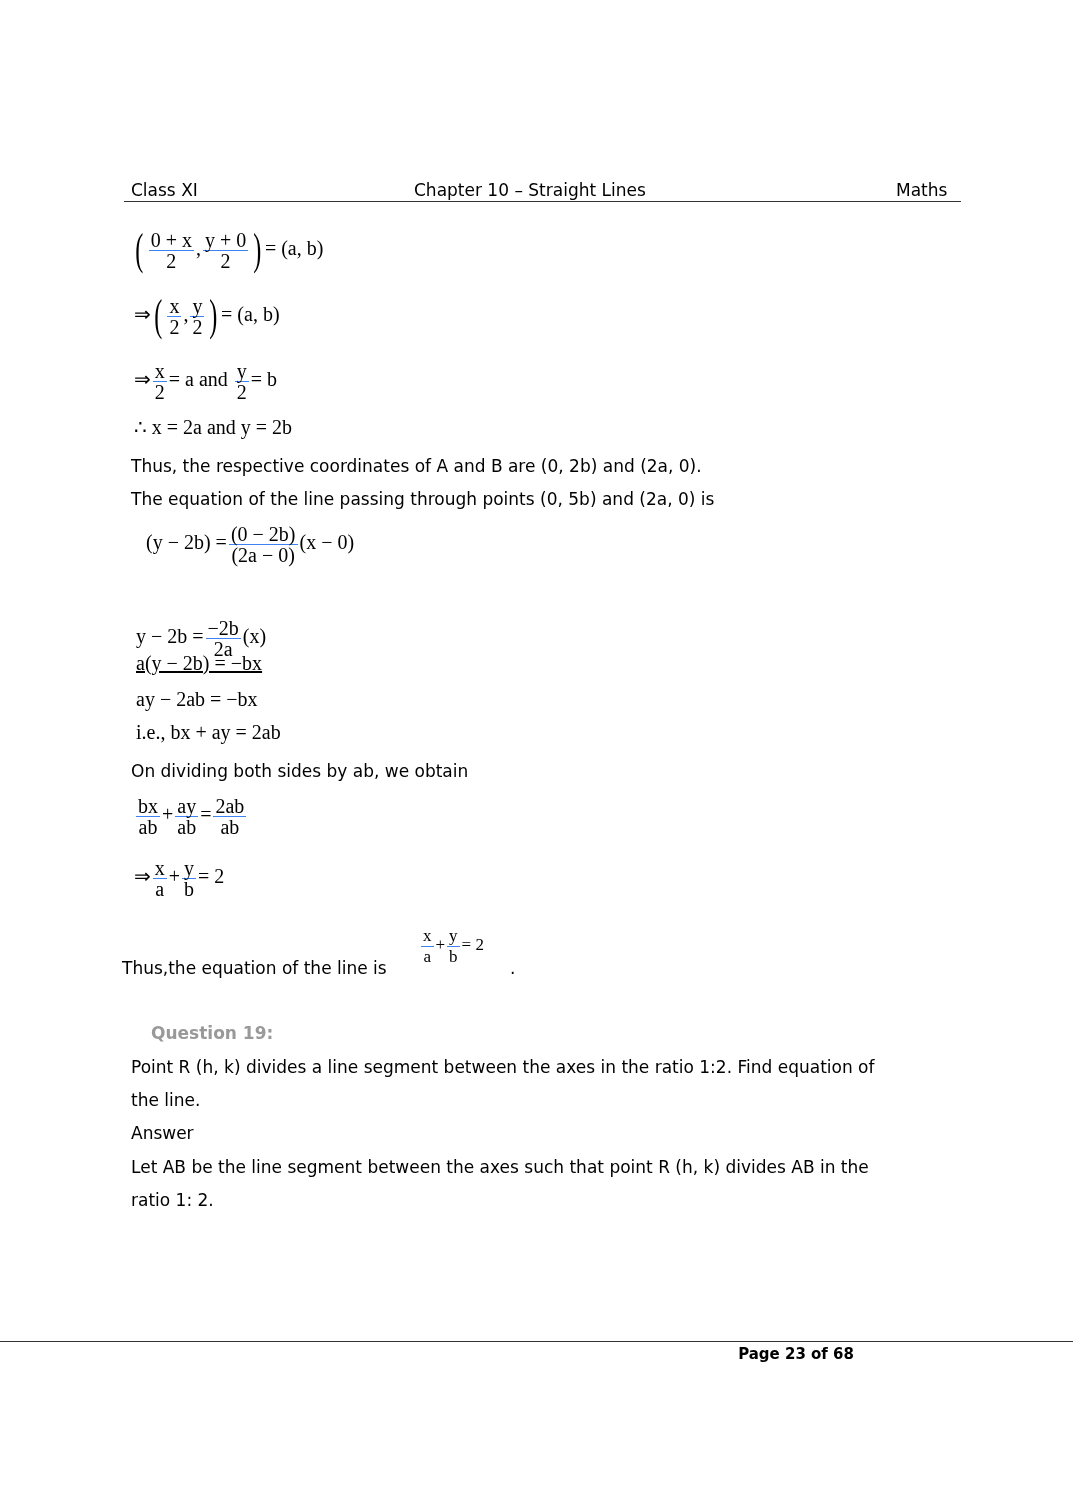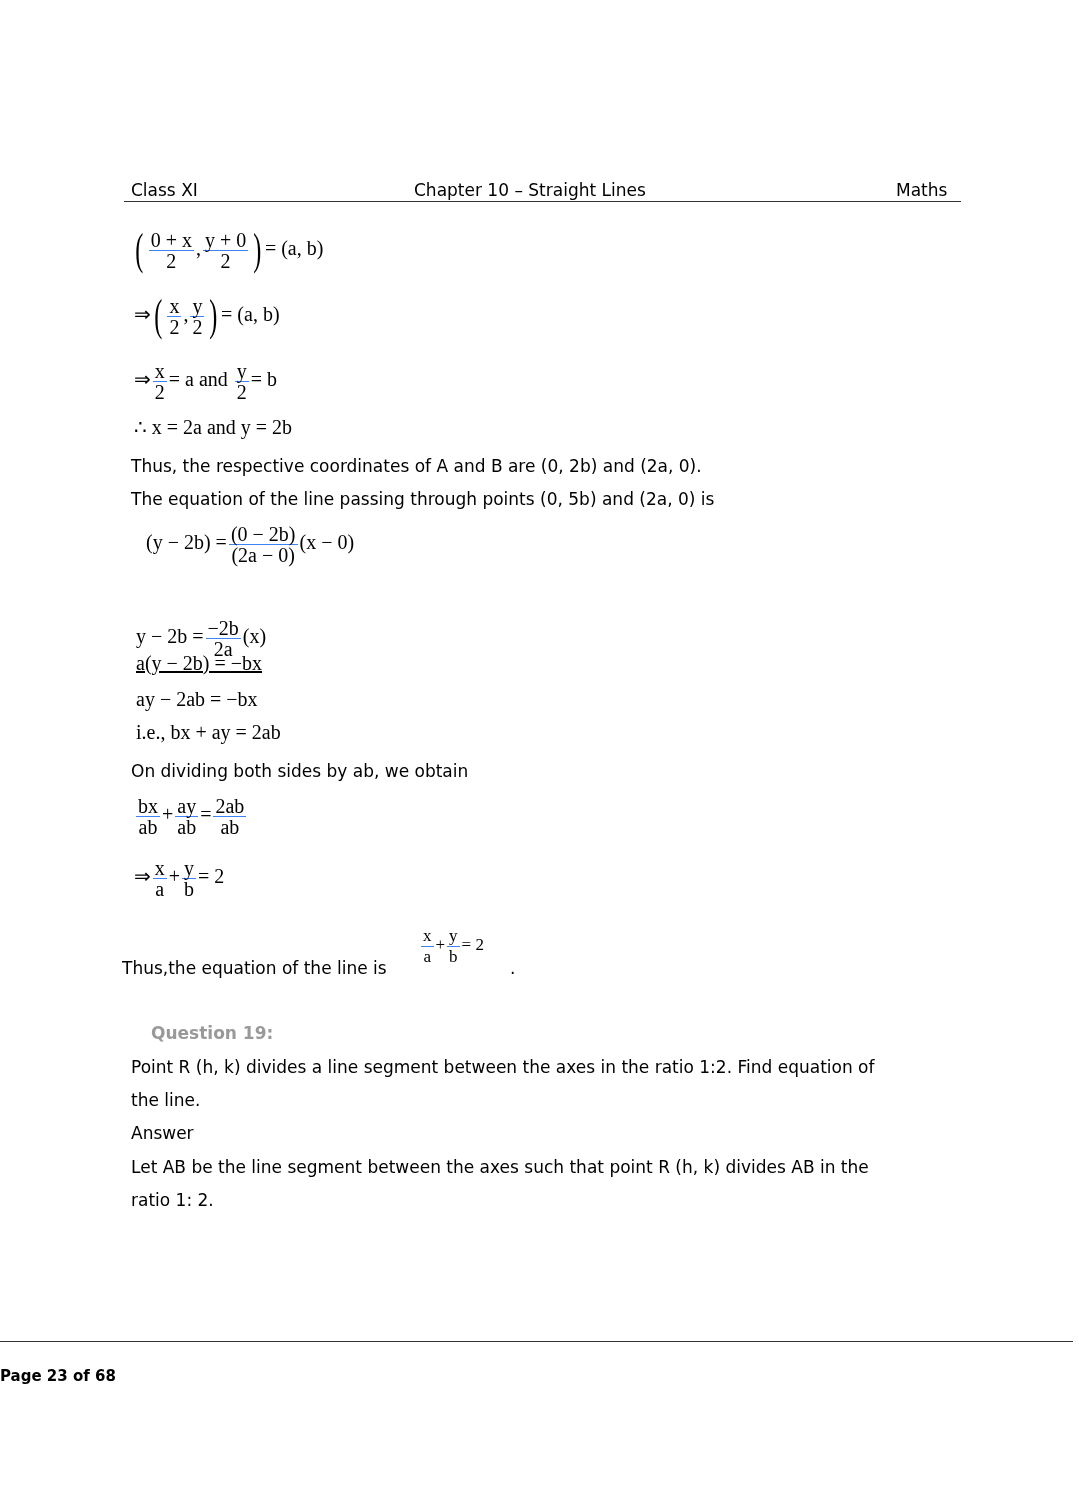--- a/index.html
+++ b/index.html
@@ -9,21 +9,21 @@
   .hdr { font-size: 17px; top: 180px; }
   .hrule { position: absolute; left: 124px; width: 837px; top: 201px; height: 0; border-top: 1.5px solid #333; }
   .frule { position: absolute; left: 0; width: 1073px; top: 1341px; height: 0; border-top: 1.5px solid #333; }
   .text { font-size: 17px; line-height: 22px; white-space: nowrap; }
   .math { font-family: "Liberation Serif", serif; font-size: 20px; white-space: nowrap; }
   .frac { display: inline-block; vertical-align: middle; text-align: center; margin: 0 2px; }
   .frac > span { display: block; line-height: 20px; padding: 0 2px; }
   .frac > span.num { border-bottom: 1px solid #3b82f6; }
   .big { font-size: 44px; font-weight: 100; vertical-align: middle; line-height: 44px; transform: scaleX(0.55); display: inline-block; }
   .q-label { font-size: 17px; font-weight: bold; color: #999999; margin-left: 20px; }
-  .footer { font-size: 15px; font-weight: bold; left: 0; width: 854px; text-align: left; top: 1345px; margin-top: 22px; }
+  .footer { font-size: 15px; font-weight: bold; left: 0; width: 854px; text-align: right; top: 1345px; }
   .sm { font-size: 17px; }
 </style>
 </head>
 <body>
 
 <div class="abs hdr" style="left:131px;">Class XI</div>
 <div class="abs hdr" style="left:414px;">Chapter 10 – Straight Lines</div>
 <div class="abs hdr" style="left:896px;">Maths</div>
 <div class="hrule"></div>
 

